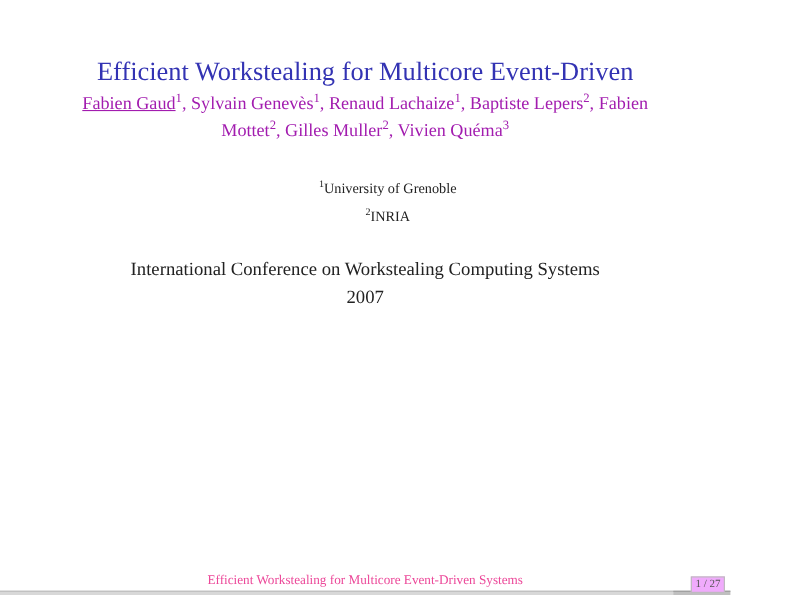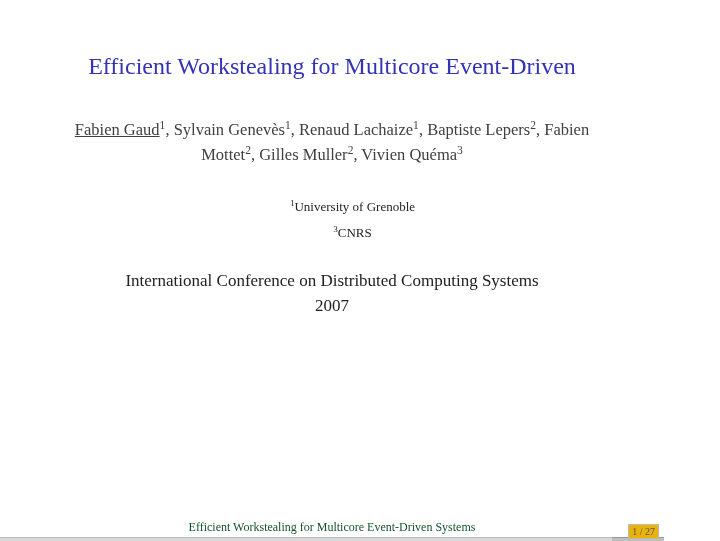--- a/index.html
+++ b/index.html
@@ -19,22 +19,21 @@
     color: #3333b3;
     font-size: 24px;
     text-align: center;
     padding: 50px 40px 0 40px;
     line-height: 1.35;
     font-weight: normal;
   }
   .authors {
     text-align: center;
     font-size: 16.5px;
-    color: #404040;
-    margin-top: 36px;
+    color: #a21caf;
     padding: 0 50px;
     line-height: 1.5;
   }
   .authors .underline {
     text-decoration: underline;
   }
   sup {
     font-size: 0.7em;
     vertical-align: super;
     line-height: 0;
@@ -56,21 +55,21 @@
   }
   .footer {
     position: absolute;
     bottom: 0;
     left: 0;
     right: 0;
   }
   .short-title {
     text-align: center;
     font-size: 12px;
-    color: #14532d;
+    color: #ec4899;
     margin-bottom: 2px;
   }
   .bar-row {
     display: flex;
     height: 4px;
     width: 100%;
   }
   .bar-left {
     flex: 1;
     background: #d8d8d8;
@@ -80,21 +79,21 @@
     width: 52px;
     background: #bfbfbf;
     border-top: 0.5px solid #999;
   }
   .pagebox {
     position: absolute;
     right: 5px;
     bottom: 2px;
     font-size: 10px;
     color: #555;
-    background: #eab308;
+    background: #f0abfc;
     border: 0.5px solid #bbb;
     padding: 0 3px;
     line-height: 1.3;
   }
 </style>
 </head>
 <body>
 
 <div class="slide">
 
@@ -107,25 +106,25 @@
     <span>Sylvain Genevès</span><sup>1</sup>,
     <span>Renaud Lachaize</span><sup>1</sup>,
     <span>Baptiste Lepers</span><sup>2</sup>,
     <span>Fabien Mottet</span><sup>2</sup>,
     <span>Gilles Muller</span><sup>2</sup>,
     <span>Vivien Quéma</span><sup>3</sup>
   </div>
 
   <div class="affils">
     <div><sup>1</sup><span>University of Grenoble</span></div>
-    <div><sup>3</sup><span>CNRS</span></div>
+    <div><sup>2</sup><span>INRIA</span></div>
   </div>
 
   <div class="conf">
-    <span>International Conference on Distributed Computing Systems</span><br>
+    <span>International Conference on Workstealing Computing Systems</span><br>
     <span>2007</span>
   </div>
 
   <div class="footer">
     <div class="short-title">Efficient Workstealing for Multicore Event-Driven Systems</div>
     <div class="bar-row">
       <div class="bar-left"></div>
       <div class="bar-right"></div>
     </div>
     <div class="pagebox">

